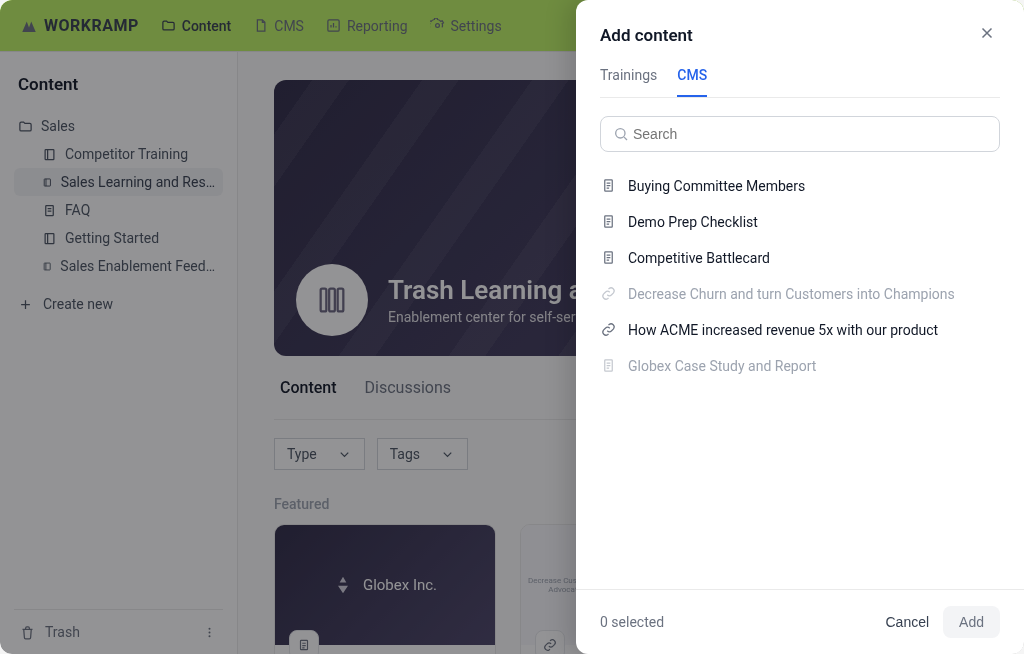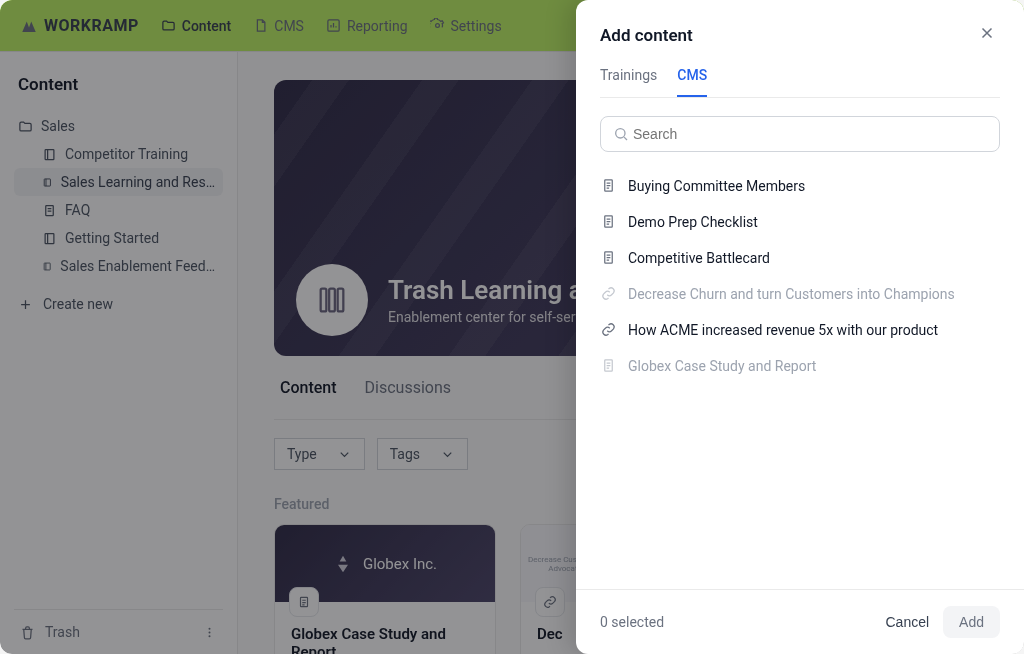--- a/index.html
+++ b/index.html
@@ -100,21 +100,21 @@
   display: inline-flex; align-items: center; gap: 20px;
   border: 1px solid #d1d5db; border-radius: 0; padding: 7px 12px;
   color: #4b5563; font-size: 14px; background:#fff; cursor: pointer;
 }
 .featured-label { margin: 26px 36px 12px 36px; color: #9ca3af; font-size: 14px; font-weight: 500; }
 .cards { margin: 0 36px; display: flex; gap: 24px; }
 .card {
   width: 222px; border: 1px solid #eaeaea; border-radius: 10px; overflow: hidden; background: #fff;
 }
 .card-img {
-  height: 77px; display:flex; align-items:center; justify-content:center; color:#fff; gap:10px;
+  height: 120px; display:flex; align-items:center; justify-content:center; color:#fff; gap:10px;
   background: linear-gradient(135deg,#2f2b47,#4b4568);
   font-size: 15px;
 }
 .card-img.doc { background:#f7f7fb; color:#9ca3af; font-size:8px; text-align:center; padding:6px; }
 .card-badge {
   width: 30px; height:30px; border-radius: 8px; background:#fff; border:1px solid #e5e7eb;
   display:flex; align-items:center; justify-content:center; color:#6b7280;
   margin: -15px 0 0 14px; position: relative;
 }
 .card-title { padding: 8px 16px 16px 16px; font-size: 15px; font-weight: 600; color:#111827; }

